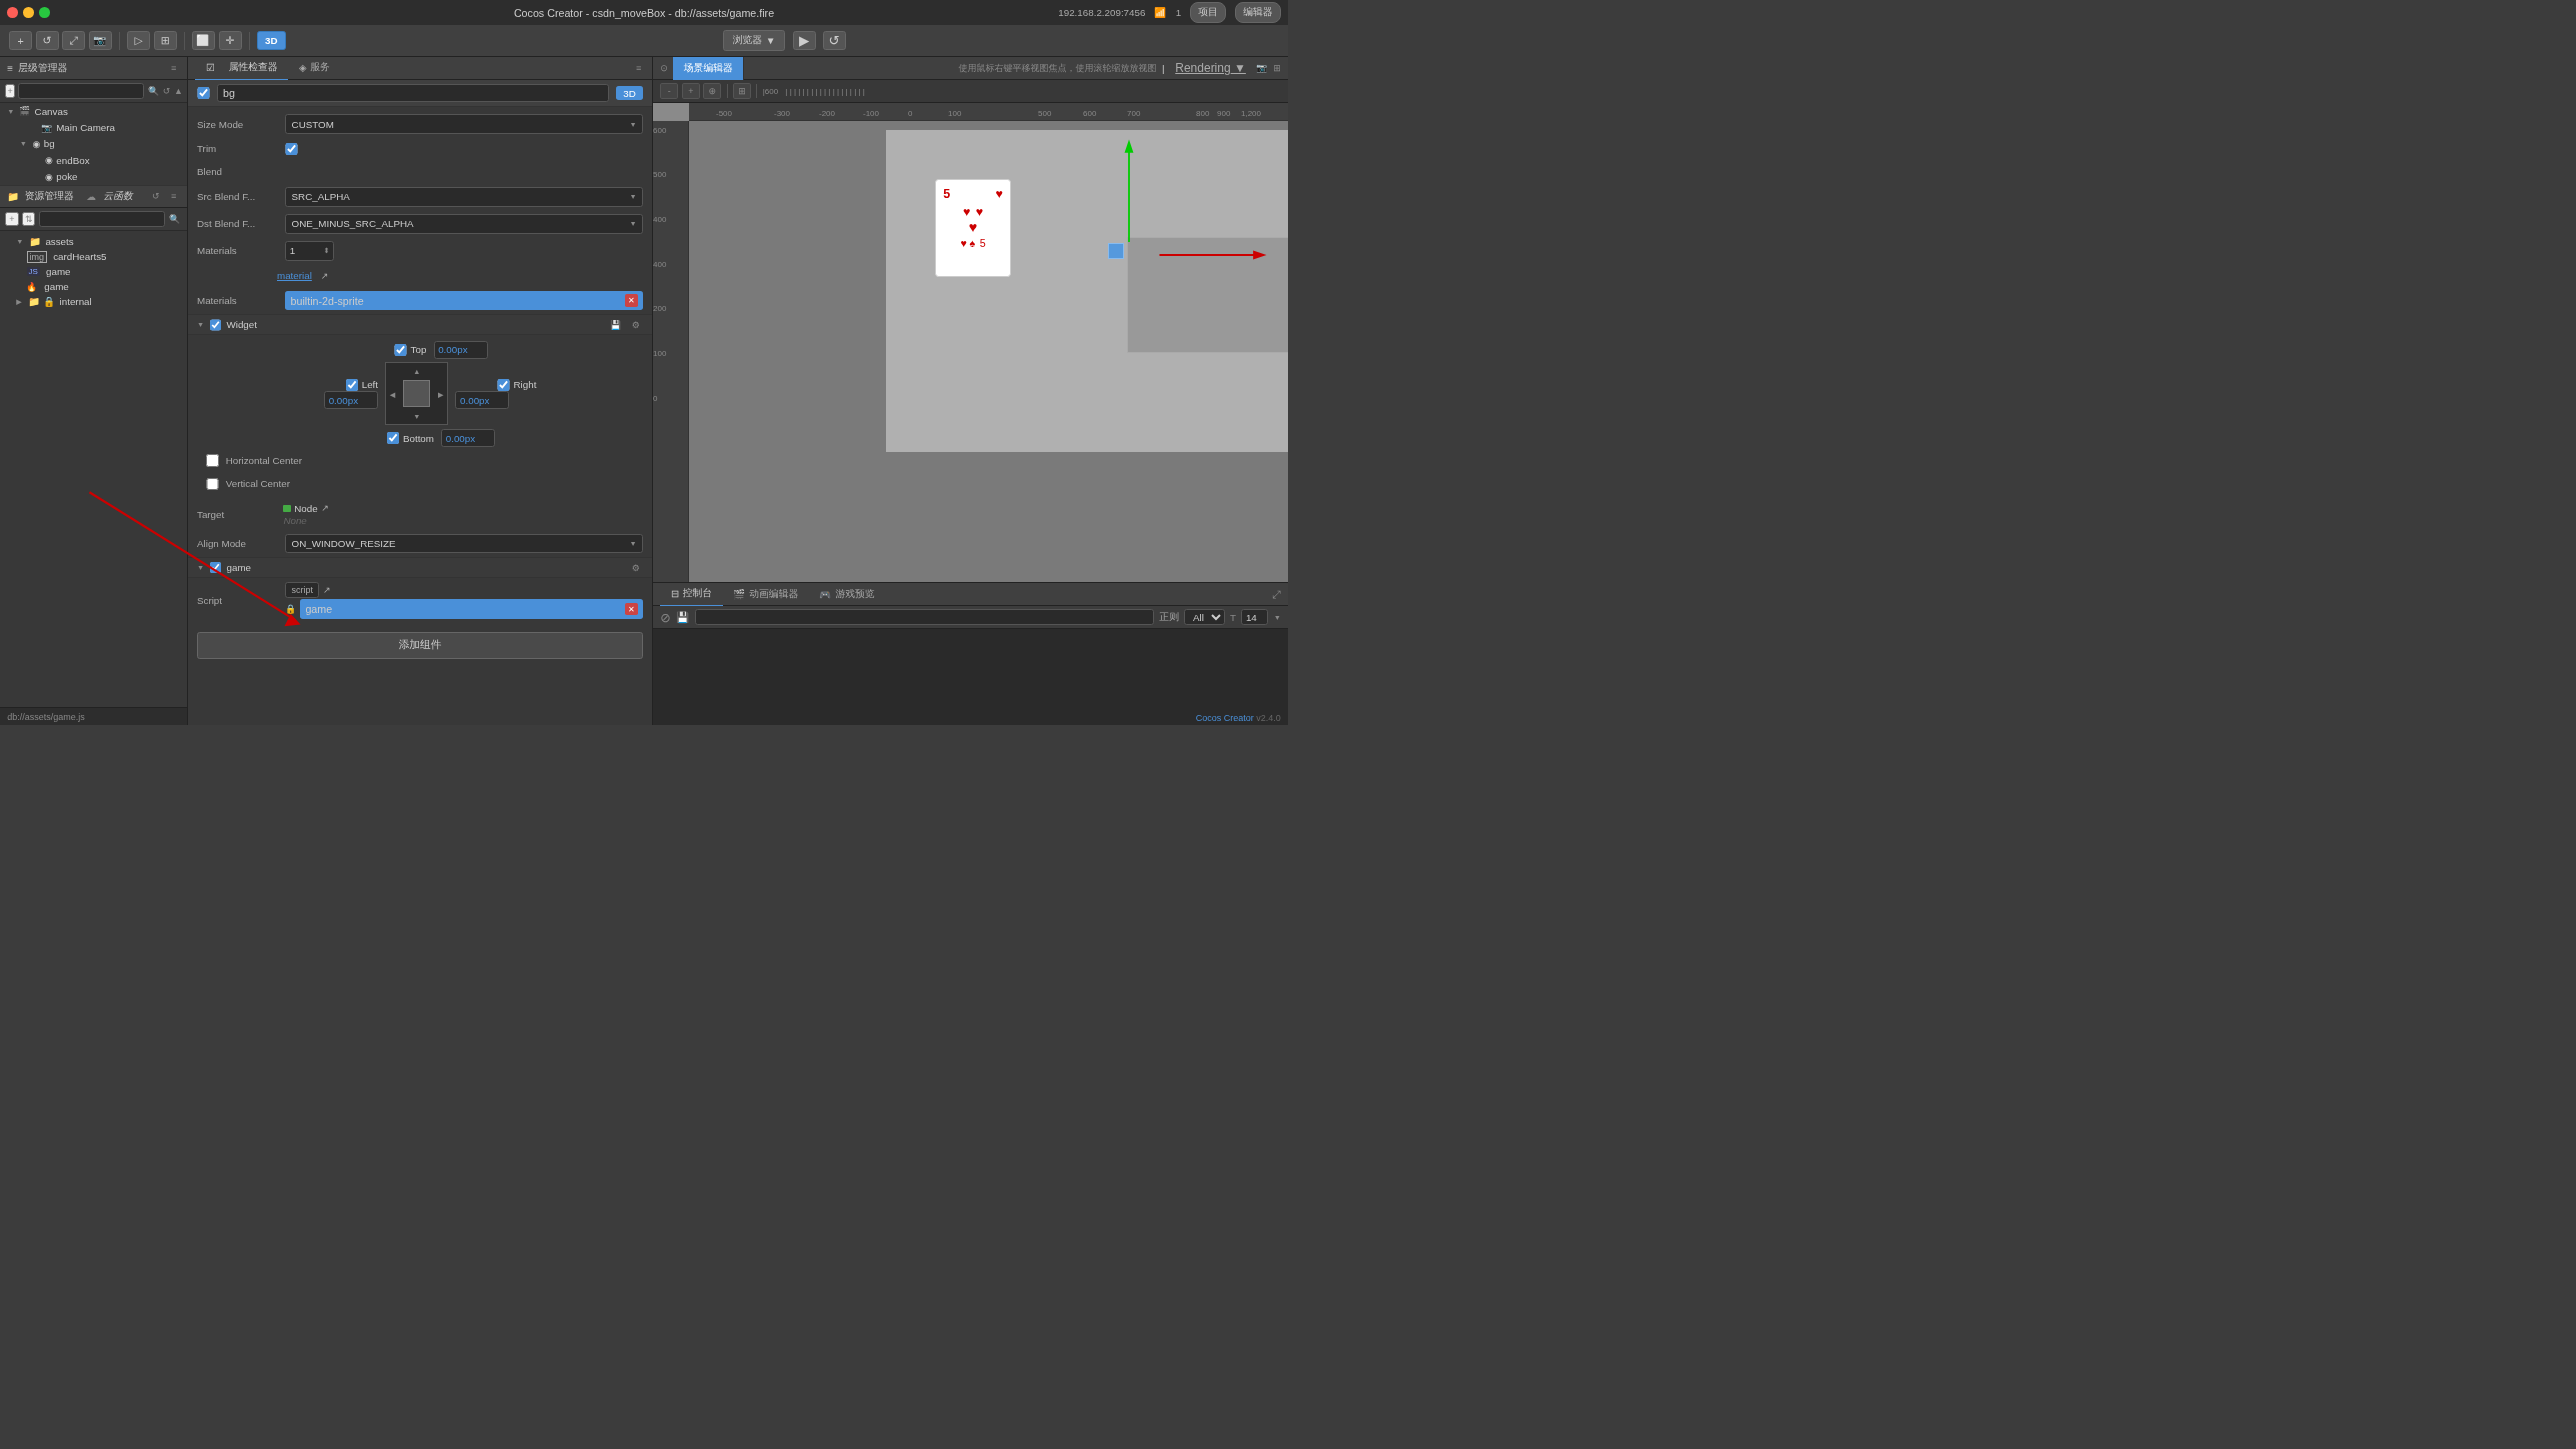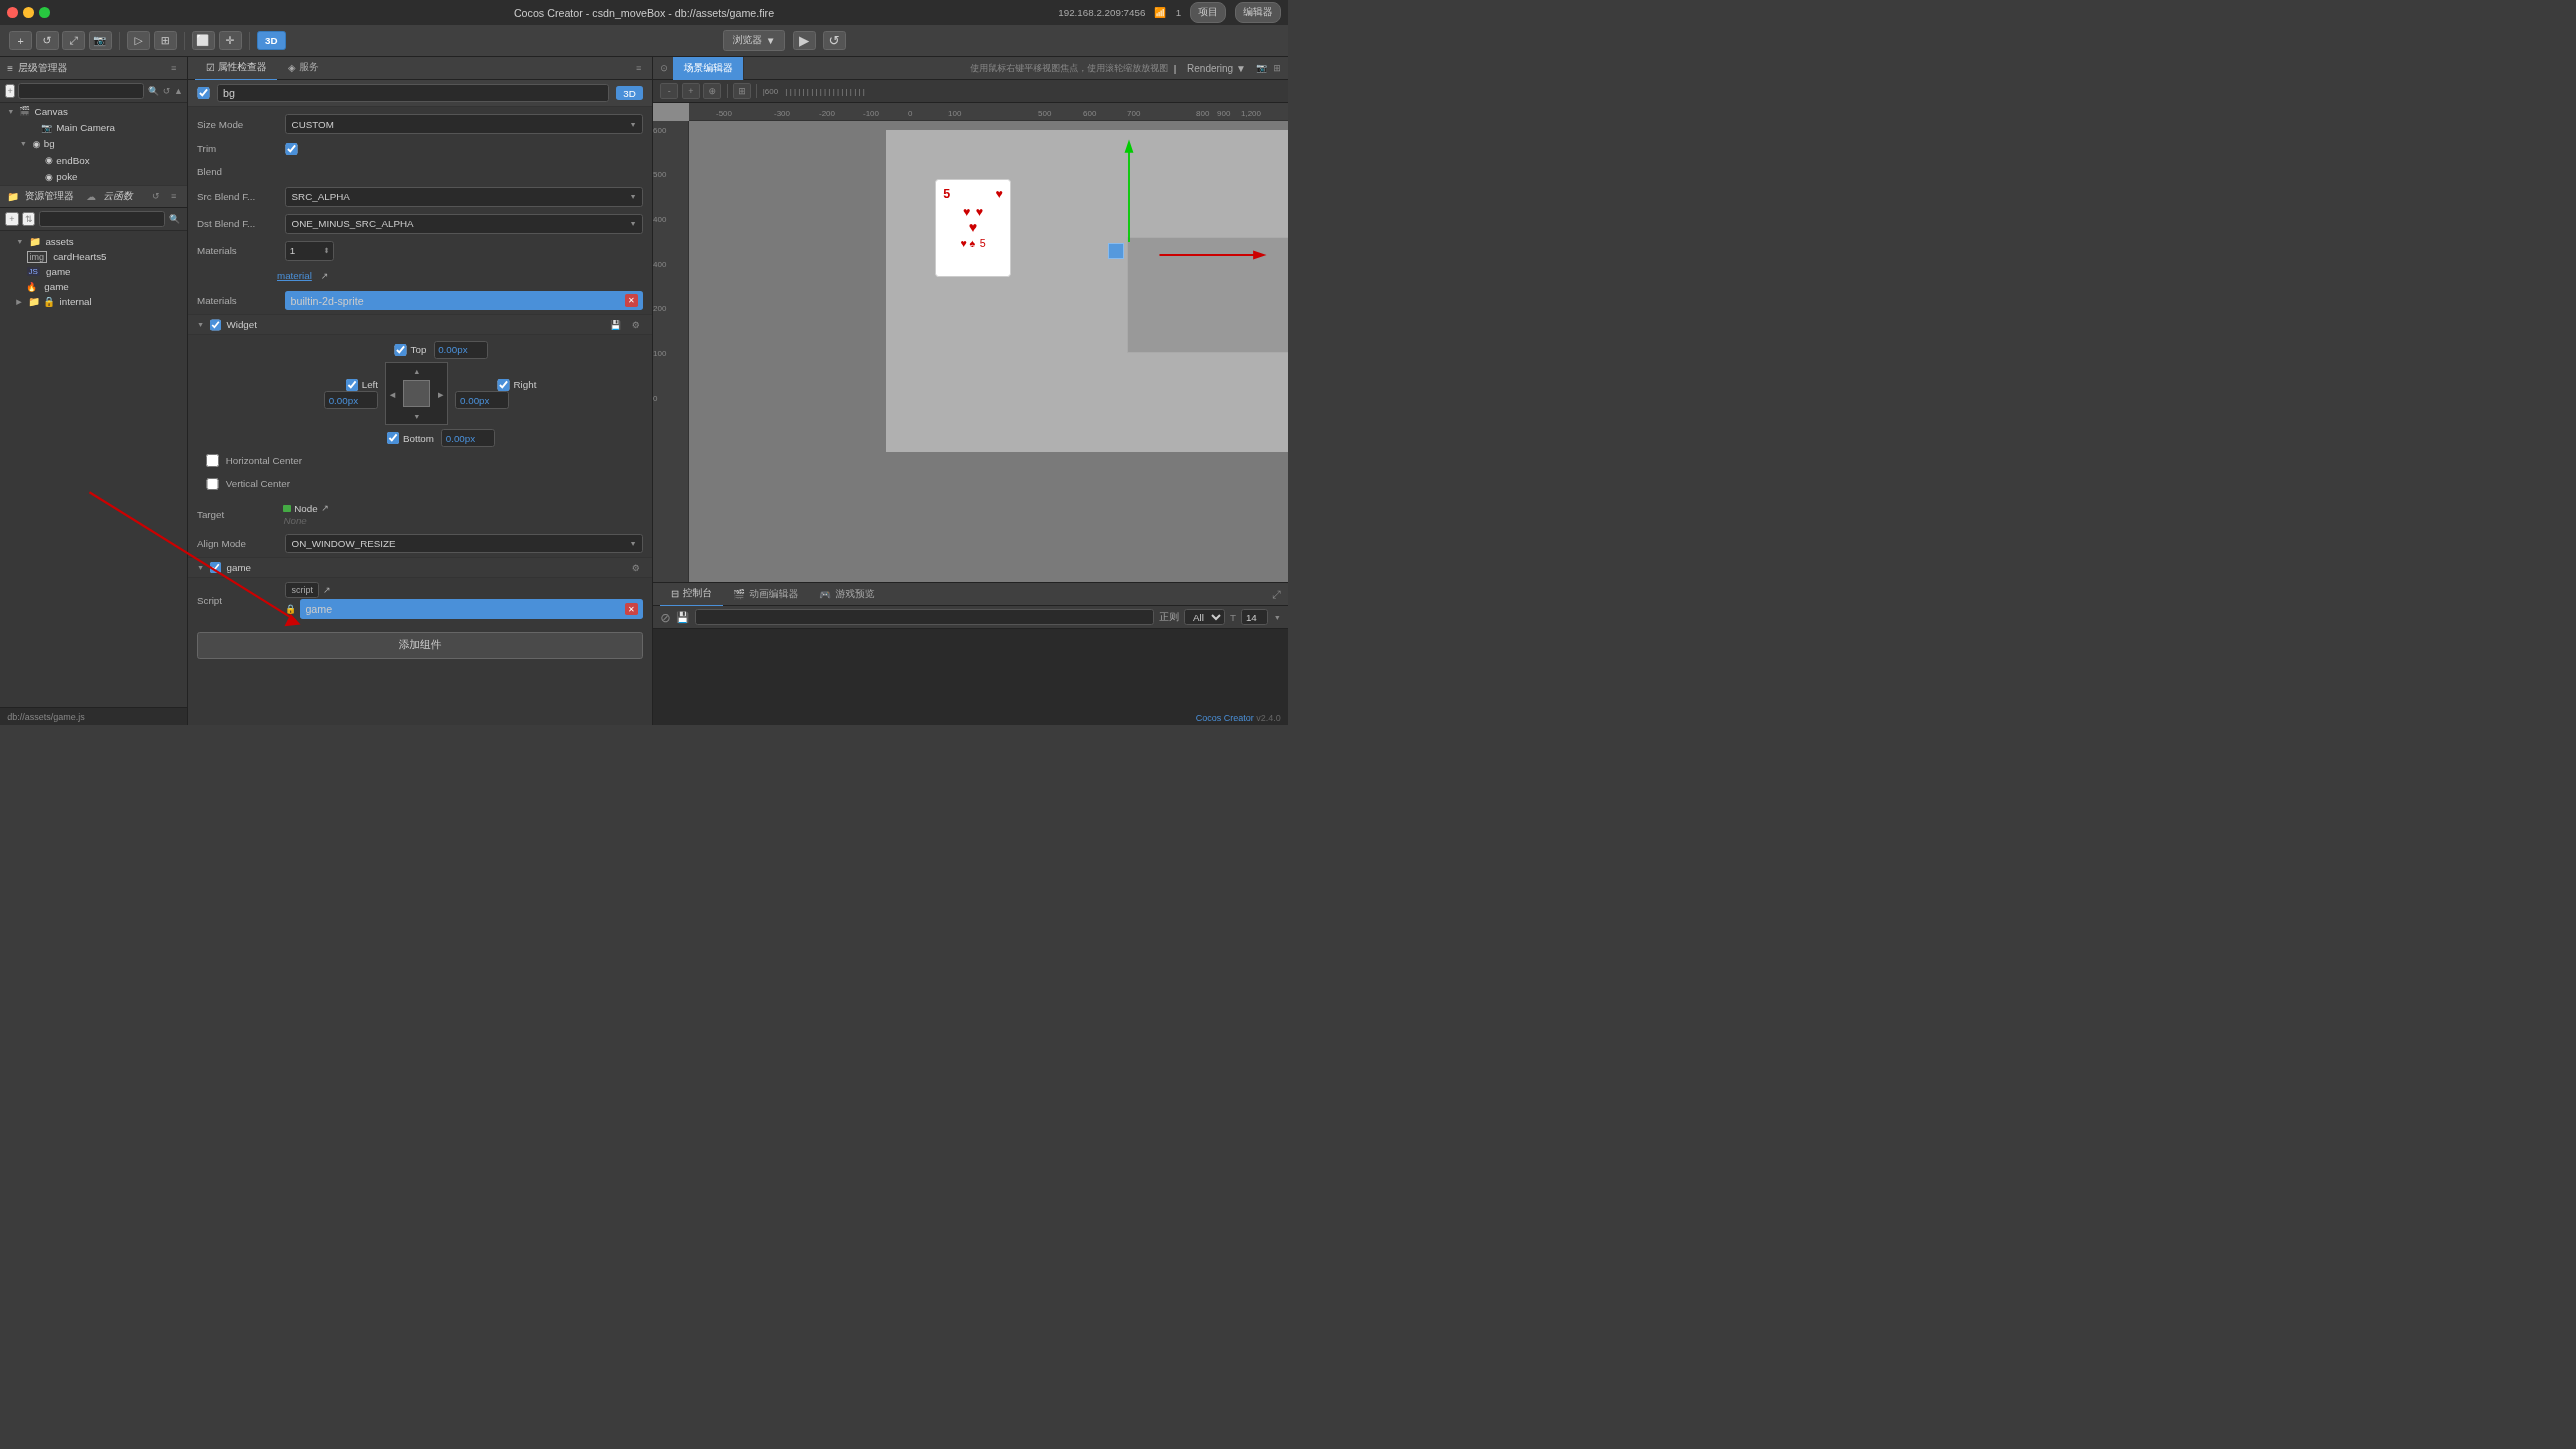--- a/index.html
+++ b/index.html
@@ -546,22 +546,23 @@
       margin-left: auto;
       display: flex;
       align-items: center;
       gap: 5.4px;
     }
     .scene-ctrl-btn {
       background: none;
       border: none;
       color: #aaa;
       cursor: pointer;
-      font-size: 10px;
+      font-size: 12px;
       padding: 1.8px 5.4px;
+      text-decoration: underline;
     }
 
     #scene-toolbar {
       height: 23px;
       background: #383838;
       display: flex;
       align-items: center;
       padding: 0 7.2px;
       gap: 3.6px;
       border-bottom: 0.9px solid #222;
@@ -912,21 +913,21 @@
     <div class="status-bar-left">
       <span>db://assets/game.js</span>
     </div>
   </div>
 
   <div id="inspector">
     <div class="inspector-header">
       <div class="inspector-tabs">
         <div class="itab active">
           <span>☑</span>
-          <span style="margin-left:3px;">属性检查器</span>
+          <span style="margin-left:14px;">属性检查器</span>
         </div>
         <div class="itab">
           <span>◈</span>
           <span style="margin-left:3.6px;">服务</span>
         </div>
       </div>
       <span style="margin-left:auto;" class="panel-header-btn">≡</span>
     </div>
 
     <div class="inspector-node-name">

